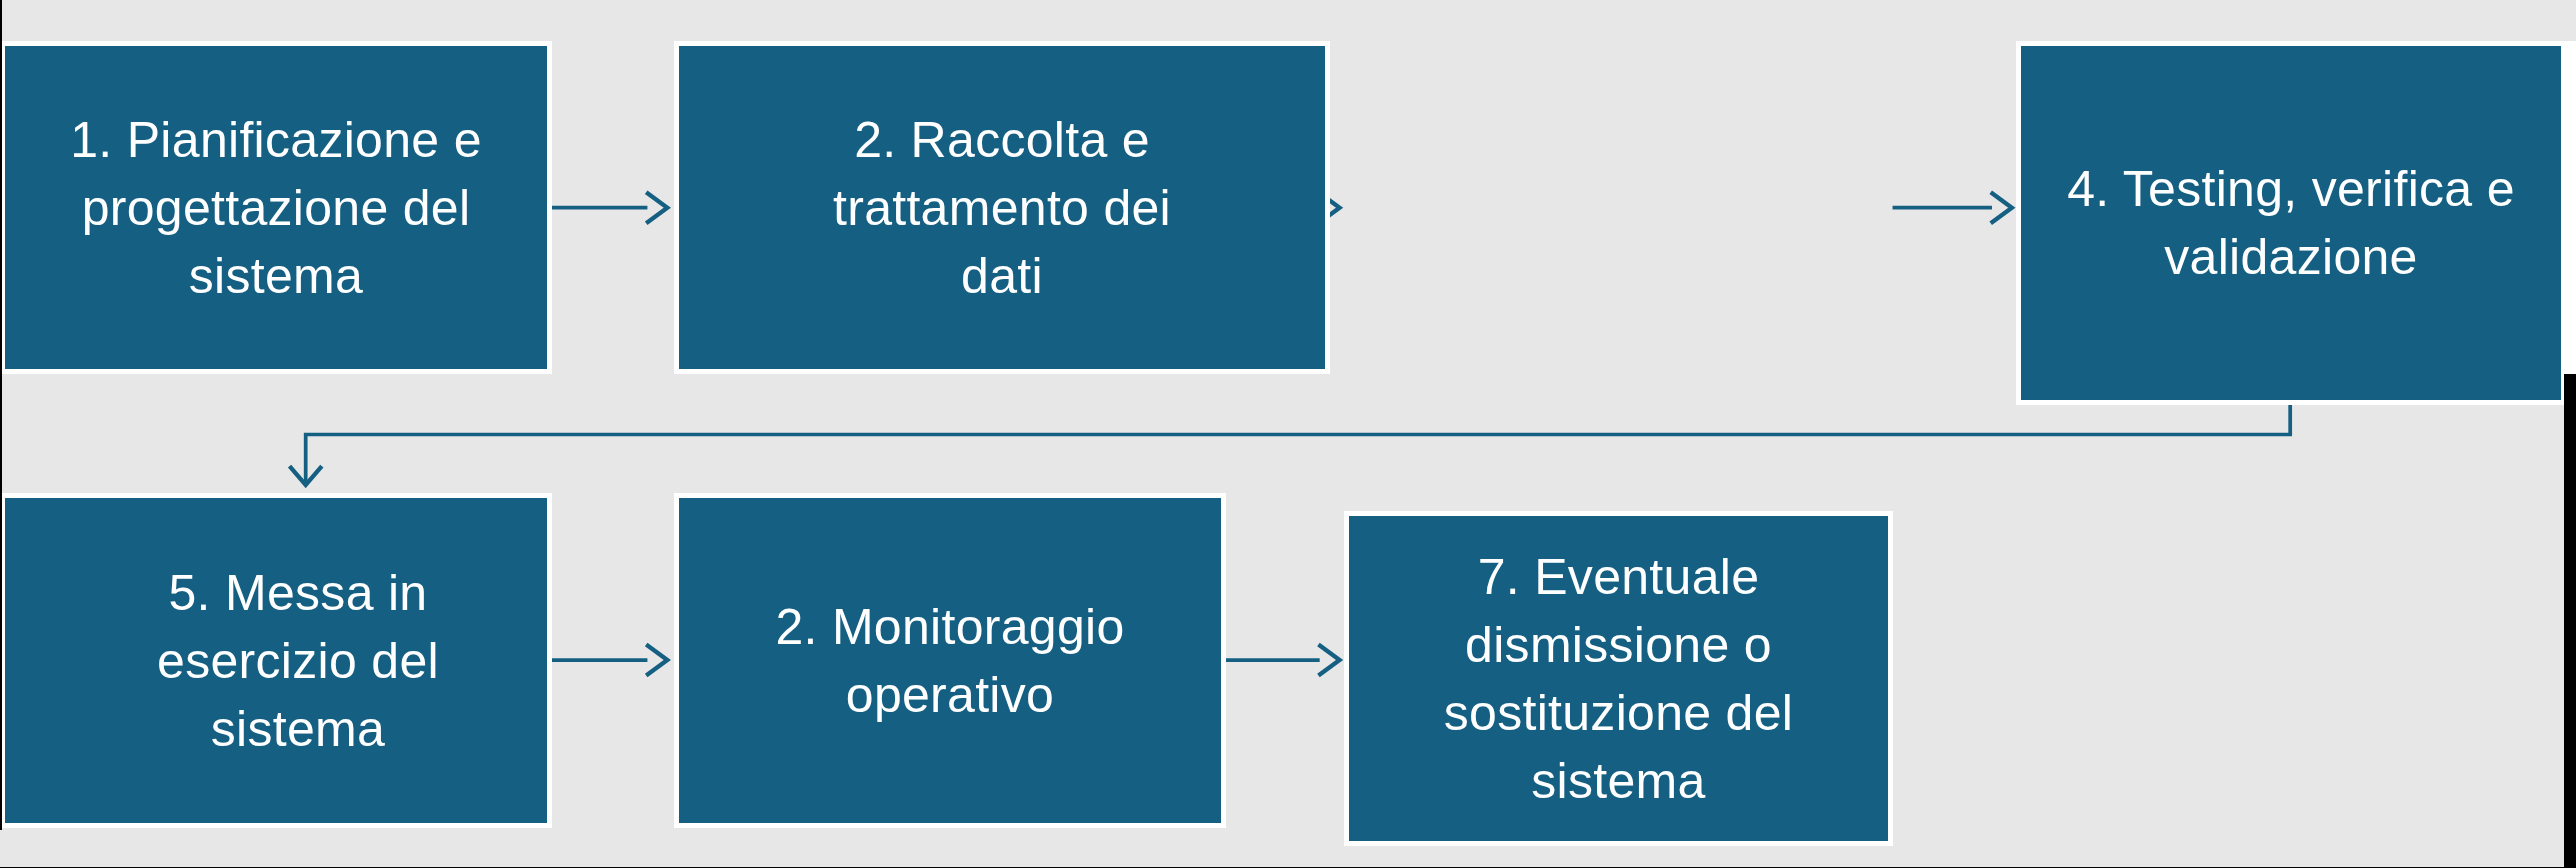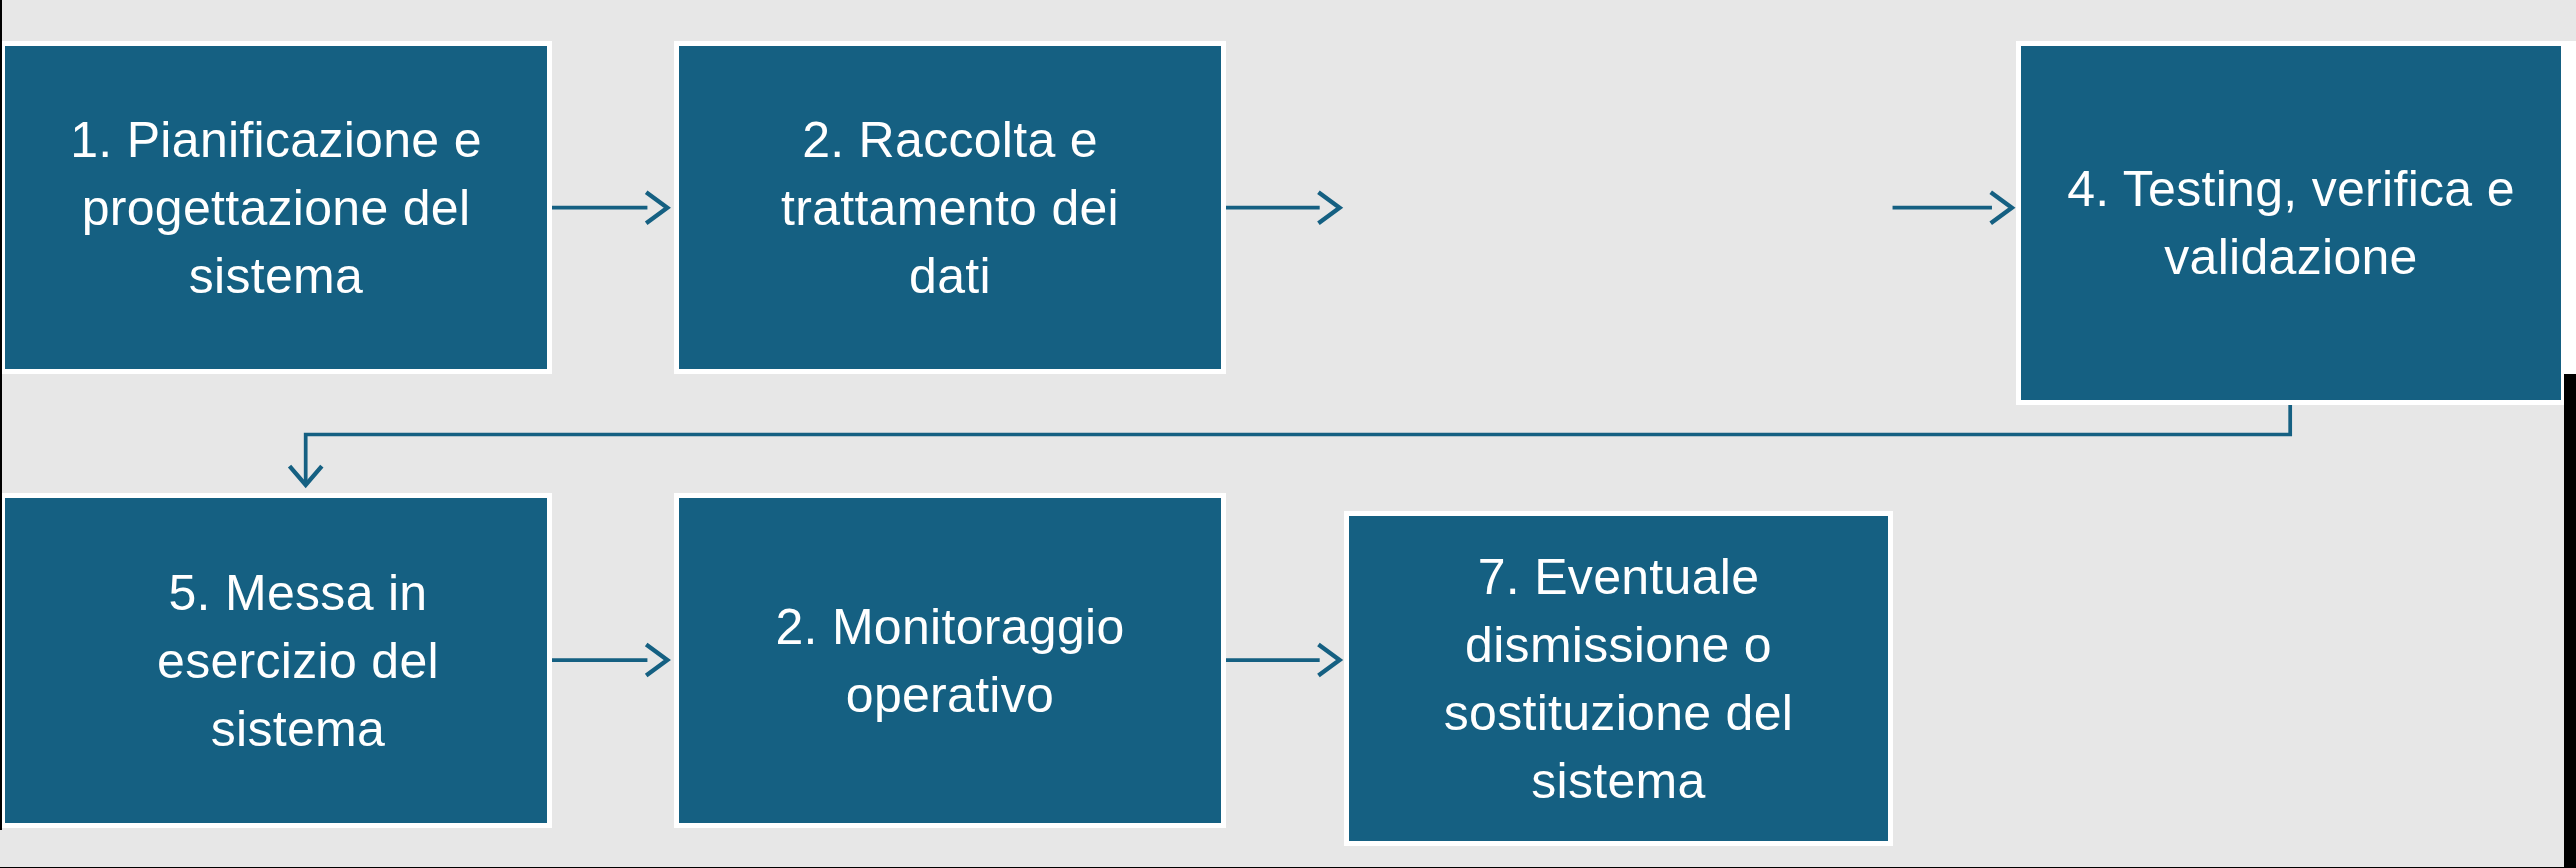--- a/index.html
+++ b/index.html
@@ -31,21 +31,21 @@
   }
   .box .label {
     color: var(--box-text, #ffffff);
     font-size: 50px;
     line-height: 68px;
     letter-spacing: 0.3px;
     text-align: center;
     white-space: pre-line;
   }
   #box1 { left: 0px;    top: 41px;  width: 552px; height: 333px; }
-  #box2 { left: 674px; top: 41px;  width: 552px; height: 333px; }
+  #box2 { left: 674px; top: 41px;  width: 656px; height: 333px; }
   #box3 { left: 1344px; top: 41px;  width: 549px; height: 333px; }
   #box4 { left: 2016px; top: 41px;  width: 560px; height: 364px; border-right-width: 15.5px; }
   #box5 { left: 0px;    top: 493px; width: 552px; height: 335px; padding-left: 44px; }
   #box6 { left: 674px; top: 493px; width: 552px; height: 335px; }
   #box7 { left: 1344px; top: 511px; width: 549px; height: 335px; }
 
   #connector-layer {
     position: absolute;
     left: 0; top: 0;
     width: 2576px;

